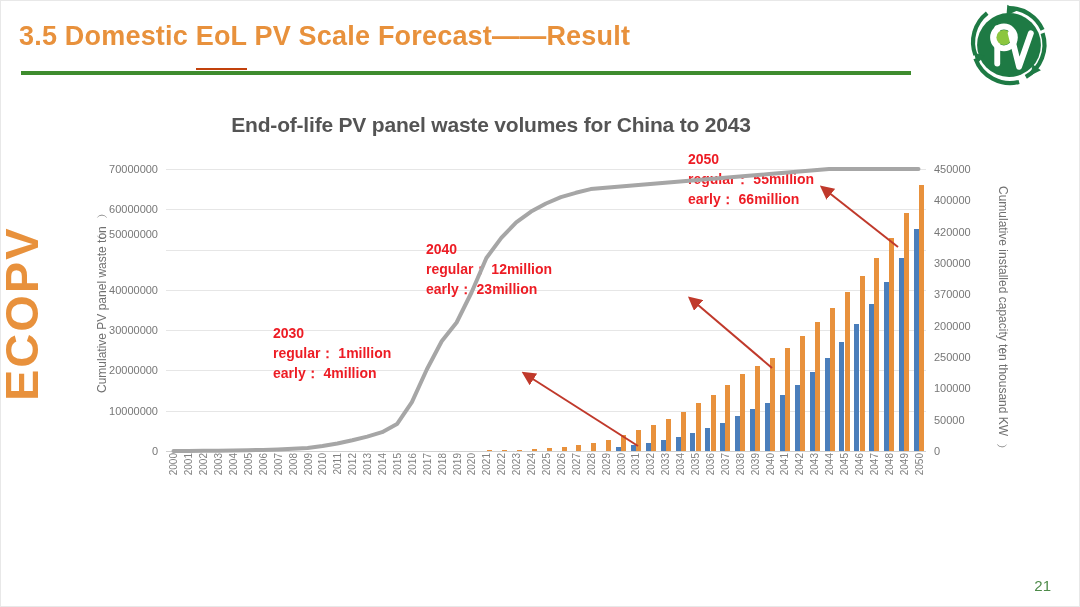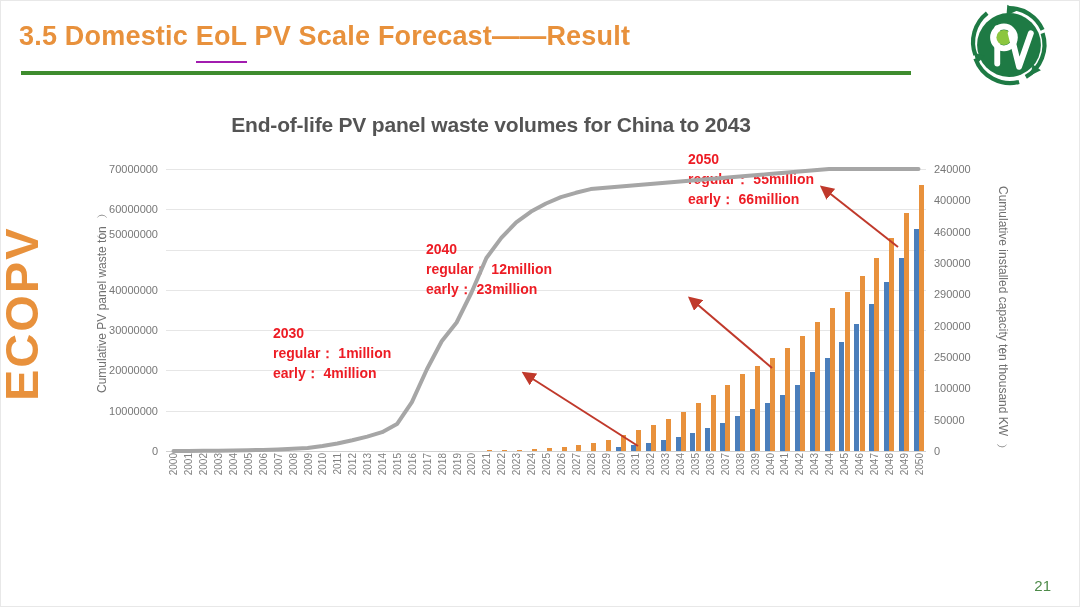--- a/index.html
+++ b/index.html
@@ -17,21 +17,21 @@
     border:1px solid #e8e8e8;
   }
 
   
   #header { position:absolute; left:0; top:0; width:1080px; height:82px; }
   #slide-title {
     position:absolute; left:18px; top:20px;
     font-size:27px; font-weight:bold; color:#E8913C;
     letter-spacing:.2px; white-space:nowrap;
   }
-  #slide-title .ul { border-bottom:2px solid #a21caf; padding-bottom:10px; }
+  #slide-title .ul { border-bottom:2px solid #c2410c; padding-bottom:17px; }
   #title-rule {
     position:absolute; left:20px; top:70px; width:890px; height:4px;
     background:#3E8C2E;
   }
 
   
   #logo { position:absolute; right:28px; top:2px; width:88px; height:84px; }
 
   
   #ecopv {
@@ -182,25 +182,25 @@
         <div class="ytick" style="top: 65px;">50000000</div>
         <div class="gridline" style="top: 40.2857px;"></div>
         <div class="ytick" style="top: 40.2857px;">60000000</div>
         <div class="gridline" style="top: 0px;"></div>
         <div class="ytick" style="top: 0px;">70000000</div>
         <div class="ytick-r" style="top: 282px;">0</div>
         <div class="ytick-r" style="top: 250.667px;">50000</div>
         <div class="ytick-r" style="top: 219.333px;">100000</div>
         <div class="ytick-r" style="top: 188px;">250000</div>
         <div class="ytick-r" style="top: 156.667px;">200000</div>
-        <div class="ytick-r" style="top: 125.333px;">290000</div>
+        <div class="ytick-r" style="top: 125.333px;">370000</div>
         <div class="ytick-r" style="top: 94px;">300000</div>
-        <div class="ytick-r" style="top: 62.6667px;">460000</div>
+        <div class="ytick-r" style="top: 62.6667px;">420000</div>
         <div class="ytick-r" style="top: 31.3333px;">400000</div>
-        <div class="ytick-r" style="top: 0px;">240000</div>
+        <div class="ytick-r" style="top: 0px;">450000</div>
         <div class="bar early" style="left: 320.992px; height: 1px; background: rgb(232, 145, 60);"></div>
         <div class="bar early" style="left: 335.894px; height: 1px; background: rgb(232, 145, 60);"></div>
         <div class="bar early" style="left: 350.796px; height: 1.41px; background: rgb(232, 145, 60);"></div>
         <div class="bar early" style="left: 365.698px; height: 2.21571px; background: rgb(232, 145, 60);"></div>
         <div class="bar early" style="left: 380.6px; height: 3.22286px; background: rgb(232, 145, 60);"></div>
         <div class="bar early" style="left: 395.502px; height: 4.43143px; background: rgb(232, 145, 60);"></div>
         <div class="bar early" style="left: 410.404px; height: 6.04286px; background: rgb(232, 145, 60);"></div>
         <div class="bar early" style="left: 425.306px; height: 8.05714px; background: rgb(232, 145, 60);"></div>
         <div class="bar early" style="left: 440.208px; height: 11.28px; background: rgb(232, 145, 60);"></div>
         <div class="bar regular" style="left: 449.91px; height: 4.02857px; background: rgb(74, 126, 187);"></div>

